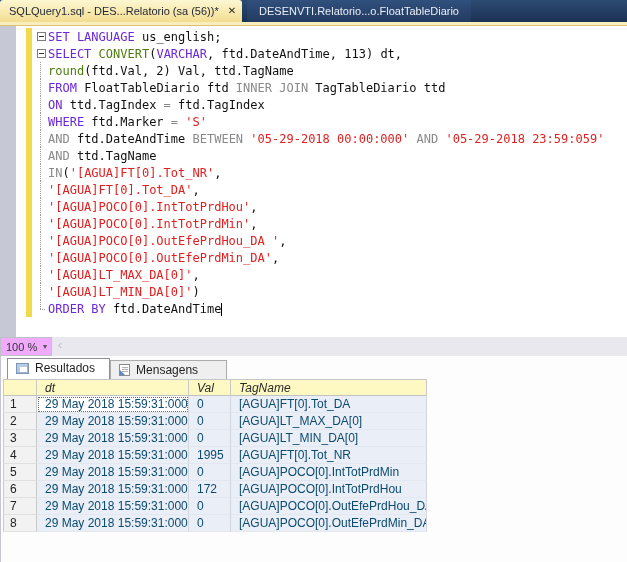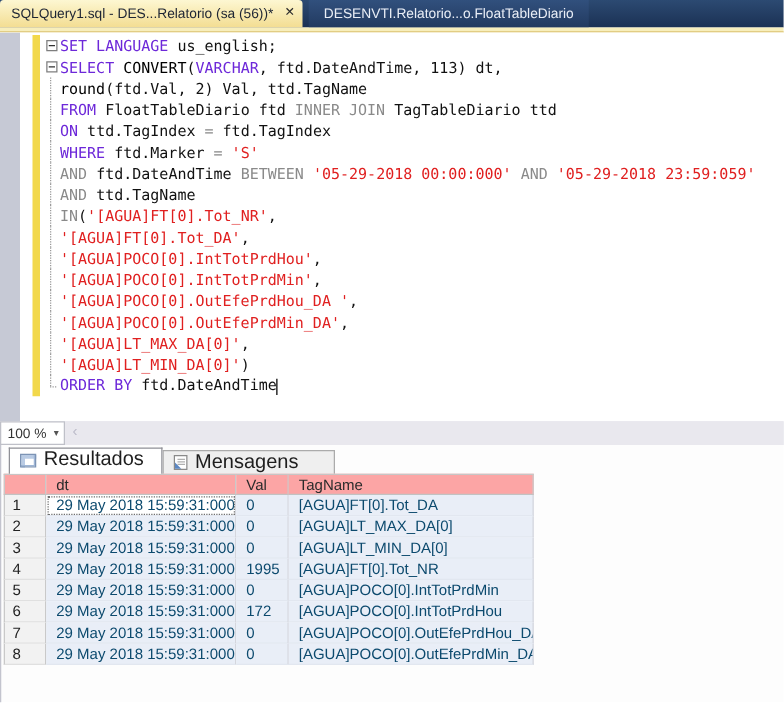--- a/index.html
+++ b/index.html
@@ -24,55 +24,55 @@
   .code{position:absolute;top:2px;left:34px;right:0;}
   .code-line{display:flex;height:17px;align-items:center;}
   .fold{width:14px;height:17px;flex:none;position:relative;display:flex;align-items:center;justify-content:center;}
   .fold.line::before{content:'';position:absolute;left:6px;top:0;bottom:0;border-left:1px dotted #9a9a9a;}
   .fold.corner::before{content:'';position:absolute;left:6px;top:0;height:9px;border-left:1px dotted #9a9a9a;}
   .fold.corner::after{content:'';position:absolute;left:6px;top:9px;width:5px;border-top:1px dotted #9a9a9a;}
   .foldbox{position:relative;width:9px;height:9px;border:1px solid #7e7e7e;background:#fff;box-sizing:border-box;}
   .foldbox::after{content:'';position:absolute;left:1px;right:1px;top:3px;border-top:1px solid #333;}
   .code-text{font-family:"DejaVu Sans Mono",monospace;font-size:12px;white-space:pre;}
   .tok-k{color:#6d28d9;}
-  .tok-f{color:#000000;}
+  .tok-f{color:#4d7c0f;}
   .tok-o{color:#8a8a8a;}
   .tok-s{color:#e02020;}
   .tok-d{color:#111111;}
   .caret{display:inline-block;width:1px;height:13px;background:#000;vertical-align:middle;}
 
   
   .editor-bottom{position:absolute;top:337px;left:0;width:627px;height:19px;background:#e9e8ee;display:flex;align-items:stretch;}
-  .zoom-combo{width:52px;background:#ffffff;border:1px solid #bfc0c8;box-sizing:border-box;display:flex;align-items:center;
+  .zoom-combo{width:52px;background:#f0abfc;border:1px solid #bfc0c8;box-sizing:border-box;display:flex;align-items:center;
     font-size:11px;color:#333;padding-left:5px;}
   .zoom-combo .dd{margin-left:auto;padding-right:4px;font-size:8px;color:#555;}
   .hscroll{flex:1;position:relative;background:#e9e8ee;}
   .hscroll .left-arrow{position:absolute;left:6px;top:1px;font-size:12px;color:#bdbcca;}
 
   
   .results{position:absolute;top:356px;left:0;width:627px;height:206px;background:#fdfdfd;border-left:1px solid #c3c4ce;box-sizing:border-box;}
   .rtabs{position:absolute;top:2px;left:6px;display:flex;align-items:flex-end;height:21px;}
-  .rtab{display:flex;align-items:center;font-size:16px;color:#1e1e1e;box-sizing:border-box;cursor:default;margin-top:36px;}
+  .rtab{display:flex;align-items:center;font-size:12px;color:#1e1e1e;box-sizing:border-box;cursor:default;margin-top:36px;}
   .rtab.active{background:#fff;border:1px solid #8f9096;border-bottom:none;height:21px;padding:0 14px 2px 8px;z-index:2;}
   .rtab.inactive{background:#efefef;border:1px solid #ababab;border-bottom:none;height:19px;padding:0 28px 1px 8px;}
   .ric{display:inline-block;margin-right:6px;}
   .icon-grid{width:13px;height:11px;border:1px solid #7d94b5;background:
     linear-gradient(#b9cbe4,#b9cbe4) 0 0/13px 3px no-repeat,
     linear-gradient(#b9cbe4,#b9cbe4) 0 0/3px 11px no-repeat,#fff;
     box-shadow:inset 0 -4px 0 -3px #9fb6d6, inset -5px 0 0 -4px #9fb6d6;box-sizing:border-box;}
   .icon-msg{width:11px;height:12px;border:1px solid #8a8a8a;background:#fff;position:relative;box-sizing:border-box;}
   .icon-msg::after{content:'';position:absolute;left:0;bottom:0;border-left:5px solid #5b87c2;border-top:5px solid transparent;}
   .icon-msg::before{content:'';position:absolute;left:2px;top:2px;width:6px;height:1px;box-shadow:0 2px 0 #b0b0b0,0 4px 0 #b0b0b0;background:#b0b0b0;}
 
   
   .grid{position:absolute;top:23px;left:2px;width:424px;}
   .grow{display:grid;grid-template-columns:34px 152px 42px 196px;height:17px;}
   .gcell{box-sizing:border-box;font-size:12px;color:#0c4a6e;padding:1px 2px 0 8px;
     border-right:1px solid #d4d6dd;overflow:hidden;white-space:nowrap;background:#e9eef7;border-bottom:1px solid #e2e7f0;}
-  .ghead .gcell{background:#fca5a5;border-top:1px solid #c6c6c6;border-bottom:1px solid #c2c2c2;color:#2b2b2b;border-right:1px solid #c9c9c9;}
+  .ghead .gcell{background:#fef9c3;border-top:1px solid #c6c6c6;border-bottom:1px solid #c2c2c2;color:#2b2b2b;border-right:1px solid #c9c9c9;font-style:italic;}
   .gcell.rnum{background:#f2f2f2;color:#222;padding-left:6px;border-right:1px solid #c9c9c9;border-bottom:1px solid #e0e0e0;}
   .gcell.c0{border-left:1px solid #c9c9c9;}
   .gcell.focus{background:#ffffff;outline:1px dotted #6e6e6e;outline-offset:-2px;}
 </style>
 </head>
 <body>
 
 <div class="window">
 
   <div class="tabbar">

